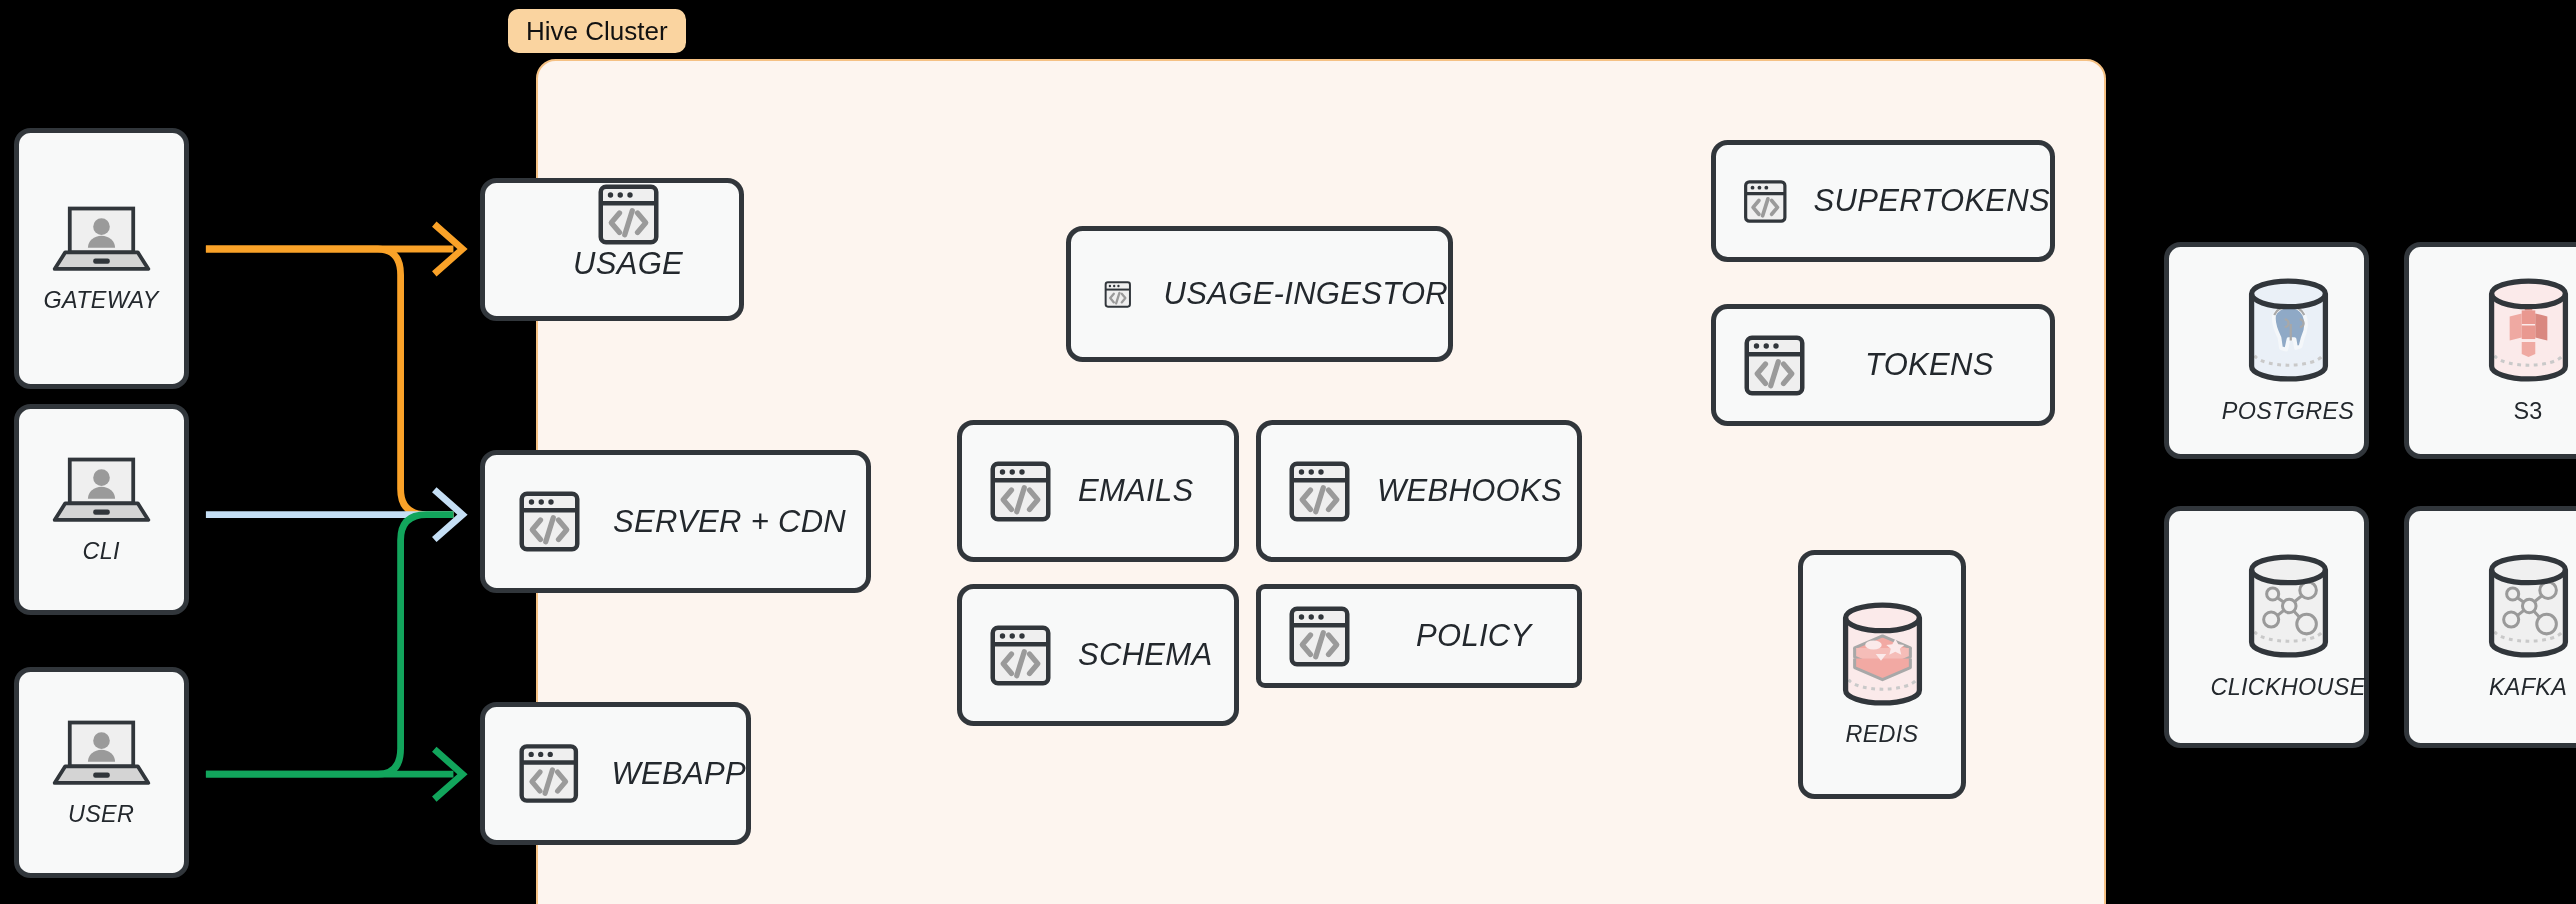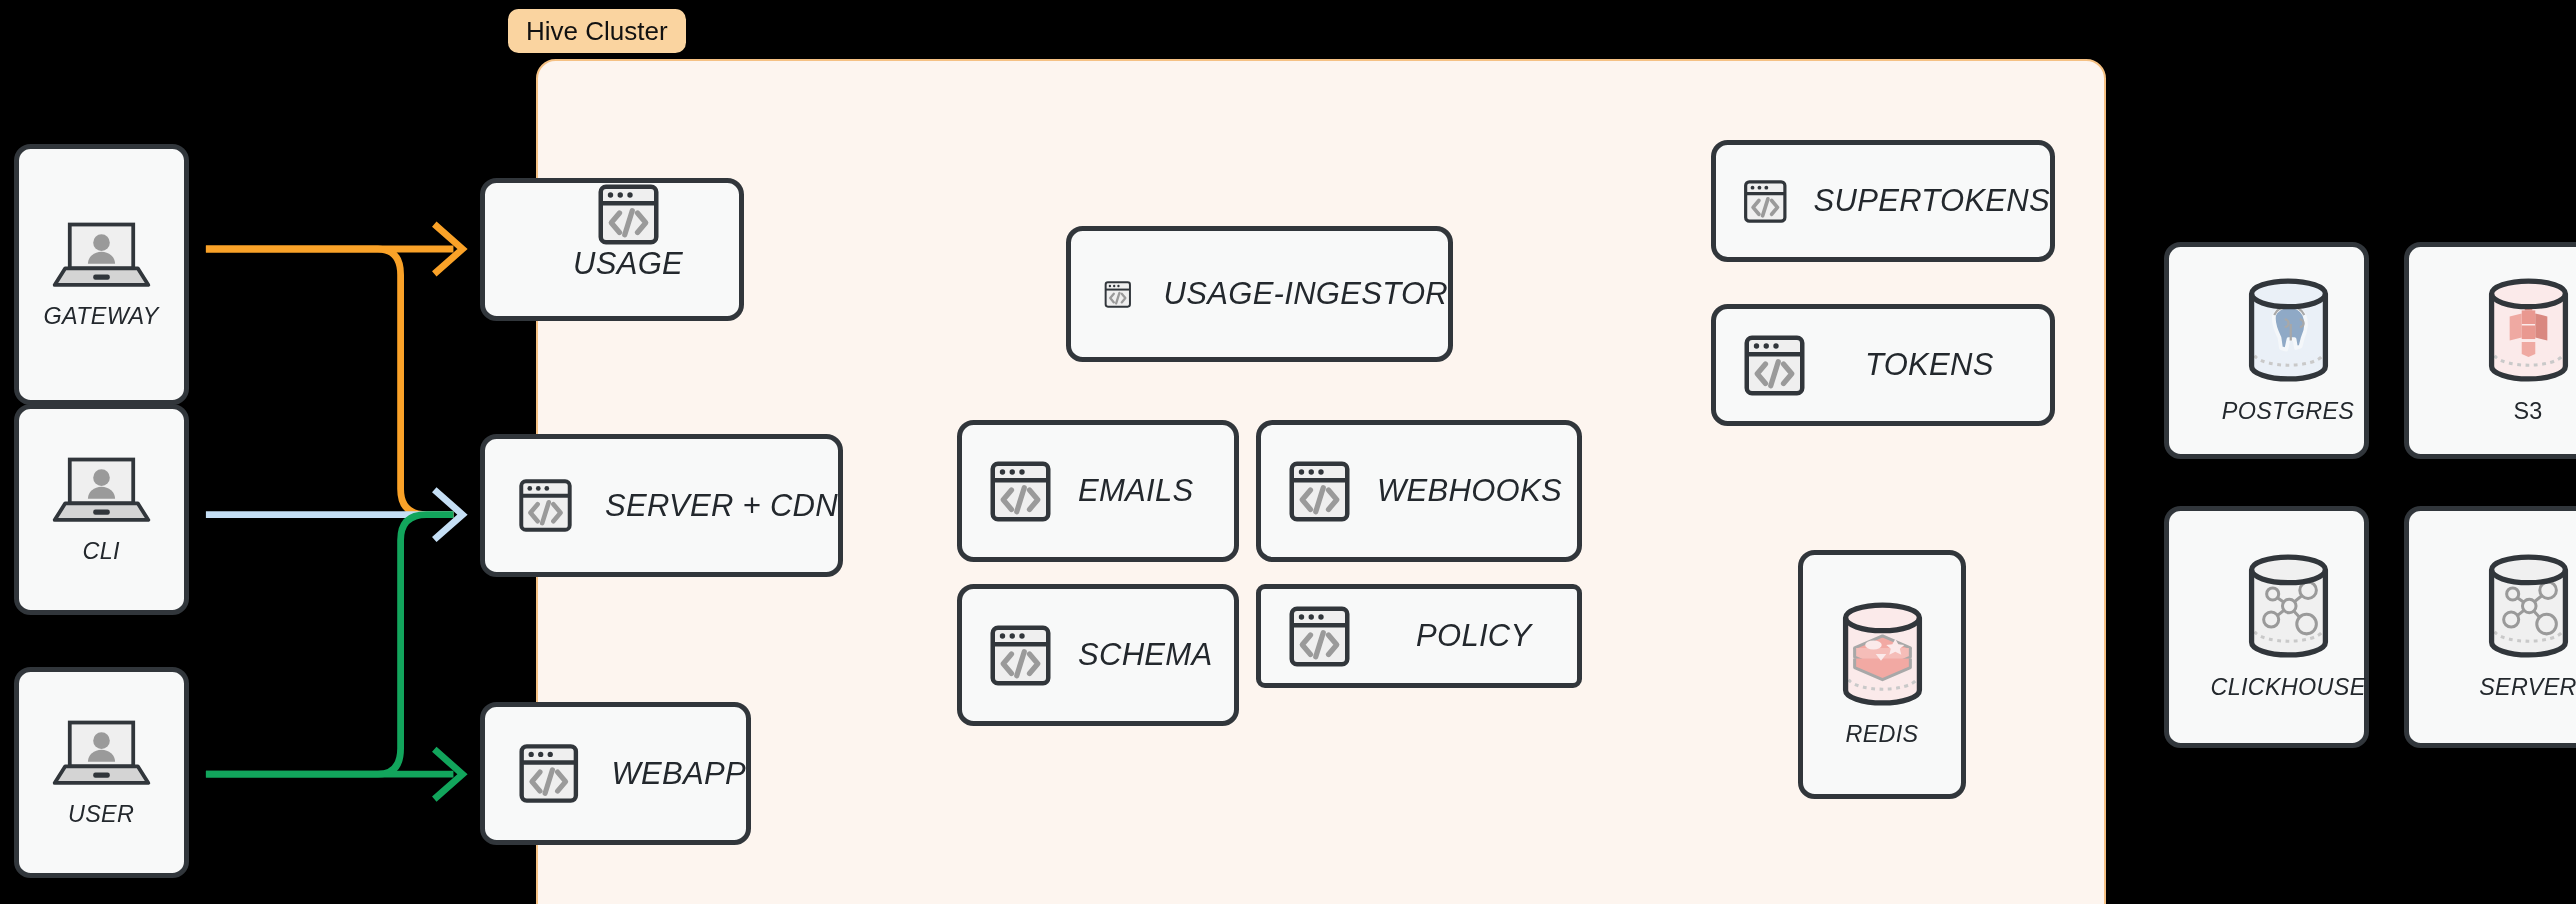--- a/index.html
+++ b/index.html
@@ -84,21 +84,21 @@
   <g>
     <path d="M272 1026 L500 1026 Q530 1026 530 992 L530 716 Q530 682 564 682 L600 682" stroke="#12A55C" stroke-width="9" fill="none"></path>
   </g>
 
   <g>
     <path d="M272 1026 L600 1026" stroke="#12A55C" stroke-width="9" fill="none"></path>
     <polyline points="578,996 612,1026 578,1056" stroke="#12A55C" stroke-width="9" fill="none" stroke-linecap="square" stroke-linejoin="miter"></polyline>
   </g>
 </svg>
 
-<div class="abs node col actor" style="left:13.6px;top:144px;height:261px;">
+<div class="abs node col actor" style="left:13.6px;top:128px;height:261px;">
   <svg class="ico" width="103" height="71" viewBox="0 0 136 94">
     <rect x="26" y="6" width="84" height="58" fill="#EFEFEF" stroke="#31363B" stroke-width="5"></rect>
     <circle cx="68" cy="30" r="11" fill="#9A9A9A"></circle>
     <path d="M50 58 a18 16 0 0 1 36 0 z" fill="#9A9A9A"></path>
     <path d="M26 64 L110 64" stroke="#31363B" stroke-width="3" stroke-dasharray="5 4"></path>
     <path d="M20 64 L116 64 L130 86 L6 86 Z" fill="#D4D4D4" stroke="#31363B" stroke-width="5" stroke-linejoin="round"></path>
     <rect x="57" y="72" width="22" height="7" rx="3" fill="#31363B"></rect>
   </svg>
   <div class="label">GATEWAY</div>
 </div>
@@ -132,21 +132,21 @@
     <rect x="5" y="5" width="74" height="74" rx="7" fill="#EFEFEF" stroke="#31363B" stroke-width="6"></rect>
     <path d="M5 27 L79 27" stroke="#31363B" stroke-width="6"></path>
     <circle cx="18" cy="16" r="3.6" fill="#31363B"></circle>
       <circle cx="31" cy="16" r="3.6" fill="#31363B"></circle>
       <circle cx="44" cy="16" r="3.6" fill="#31363B"></circle>
     <path d="M30 40 L19 53 L30 66 M54 40 L65 53 L54 66 M47 37 L37 69" stroke="#9A9A9A" stroke-width="7" fill="none" stroke-linecap="round" stroke-linejoin="round"></path>
   </svg>
   <div class="label" style="margin-left:32px;">USAGE</div>
 </div>
 
-<div class="abs node row svc" style="left:480px;top:434px;width:363px;height:143px;">
+<div class="abs node row svc" style="left:480px;top:450px;width:391px;height:143px;">
   <svg class="ico" style="margin-left:33px;" width="63" height="63" viewBox="0 0 84 84">
     <rect x="5" y="5" width="74" height="74" rx="7" fill="#EFEFEF" stroke="#31363B" stroke-width="6"></rect>
     <path d="M5 27 L79 27" stroke="#31363B" stroke-width="6"></path>
     <circle cx="18" cy="16" r="3.6" fill="#31363B"></circle>
       <circle cx="31" cy="16" r="3.6" fill="#31363B"></circle>
       <circle cx="44" cy="16" r="3.6" fill="#31363B"></circle>
     <path d="M30 40 L19 53 L30 66 M54 40 L65 53 L54 66 M47 37 L37 69" stroke="#9A9A9A" stroke-width="7" fill="none" stroke-linecap="round" stroke-linejoin="round"></path>
   </svg>
   <div class="label" style="margin-left:32px;">SERVER + CDN</div>
 </div>
@@ -328,15 +328,15 @@
       <path d="M56 56 L76 70 L98 52 M56 86 L76 70 L96 92" fill="none"></path>
       <circle cx="76" cy="70" r="9"></circle>
       <circle cx="54" cy="54" r="8"></circle>
       <circle cx="101" cy="49" r="11"></circle>
       <circle cx="52" cy="88" r="10"></circle>
       <circle cx="99" cy="94" r="13"></circle>
     </g>
     <ellipse cx="75" cy="22" rx="49" ry="17" fill="#F0F0F0" stroke="#31363B" stroke-width="7"></ellipse>
     <path d="M26 22 L26 118 a49 17 0 0 0 98 0 L124 22" fill="none" stroke="#31363B" stroke-width="7"></path>
   </svg>
-  <div class="label">SERVER</div>
+  <div class="label">KAFKA</div>
 </div>
 
 
 </body></html>

